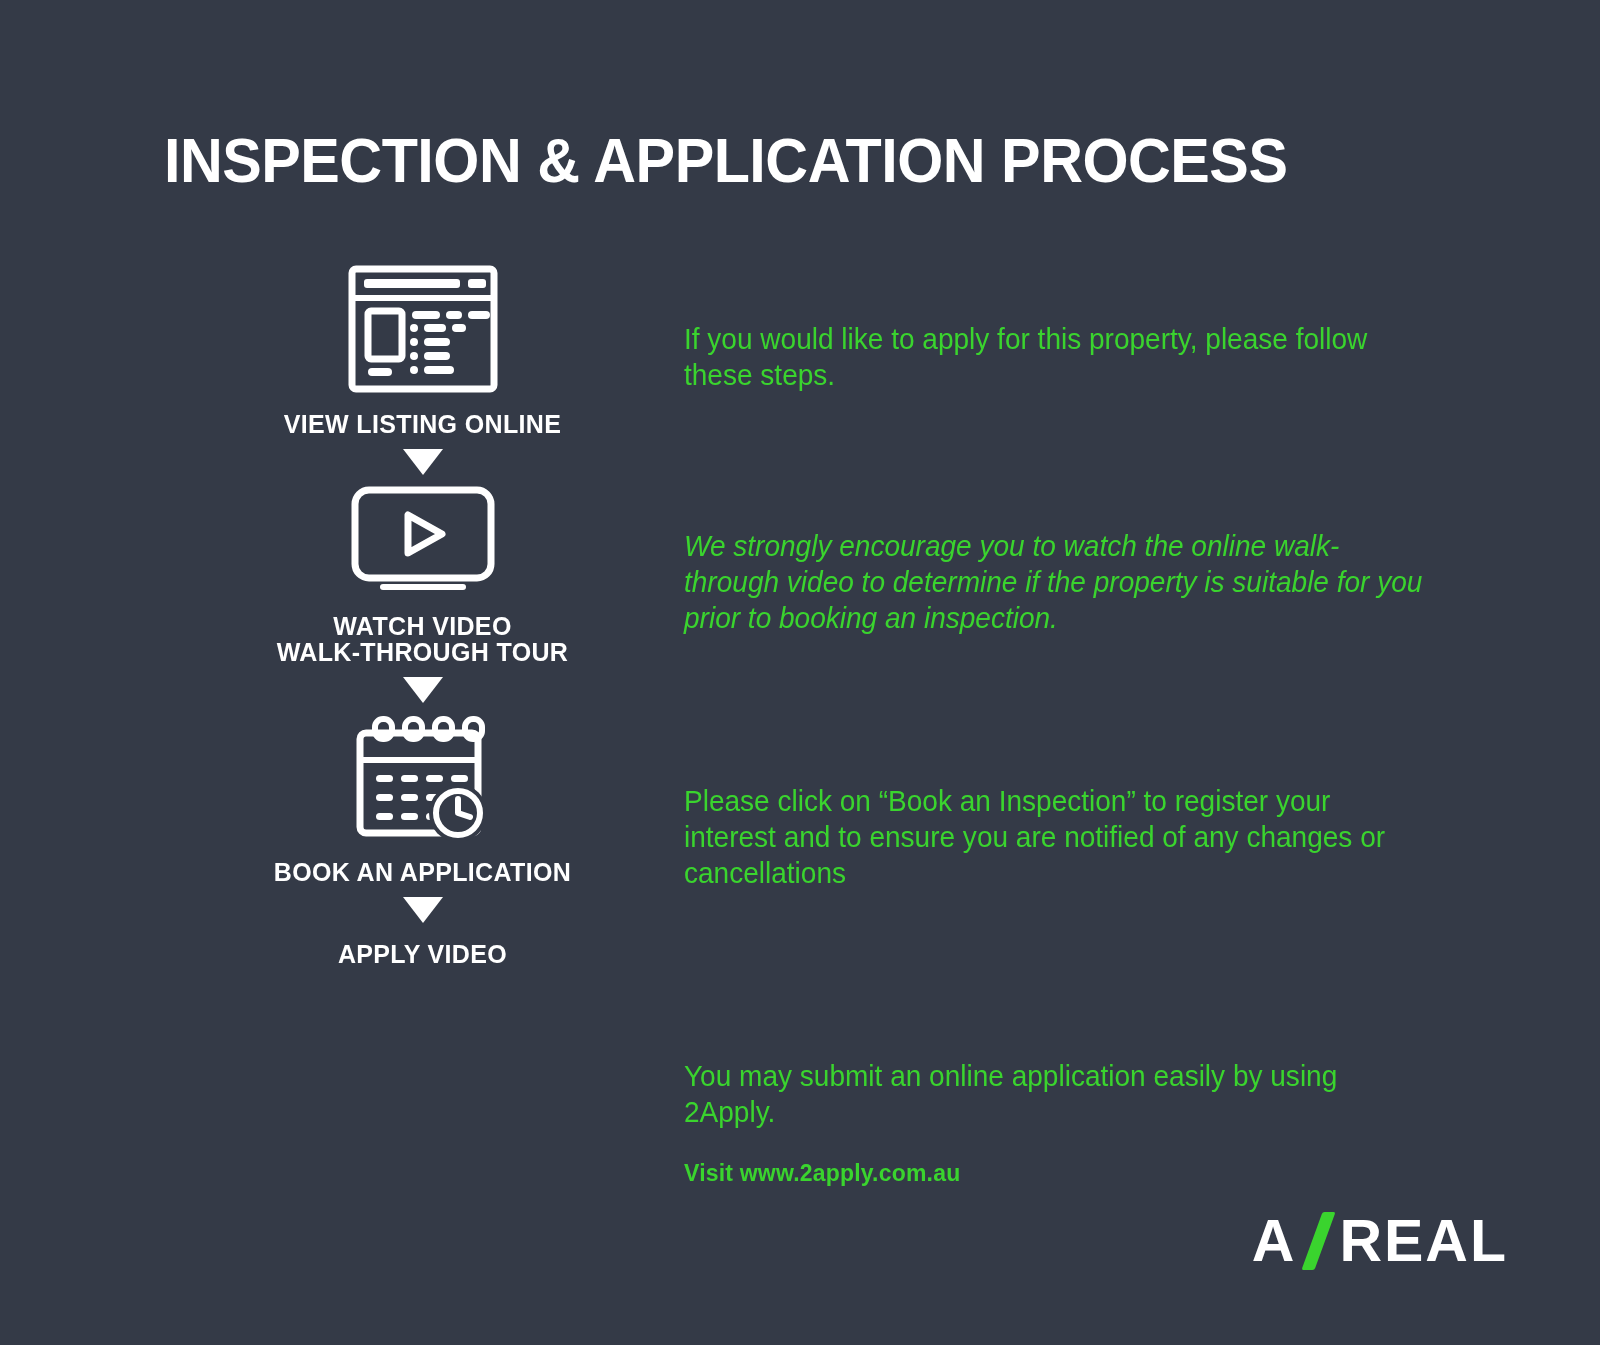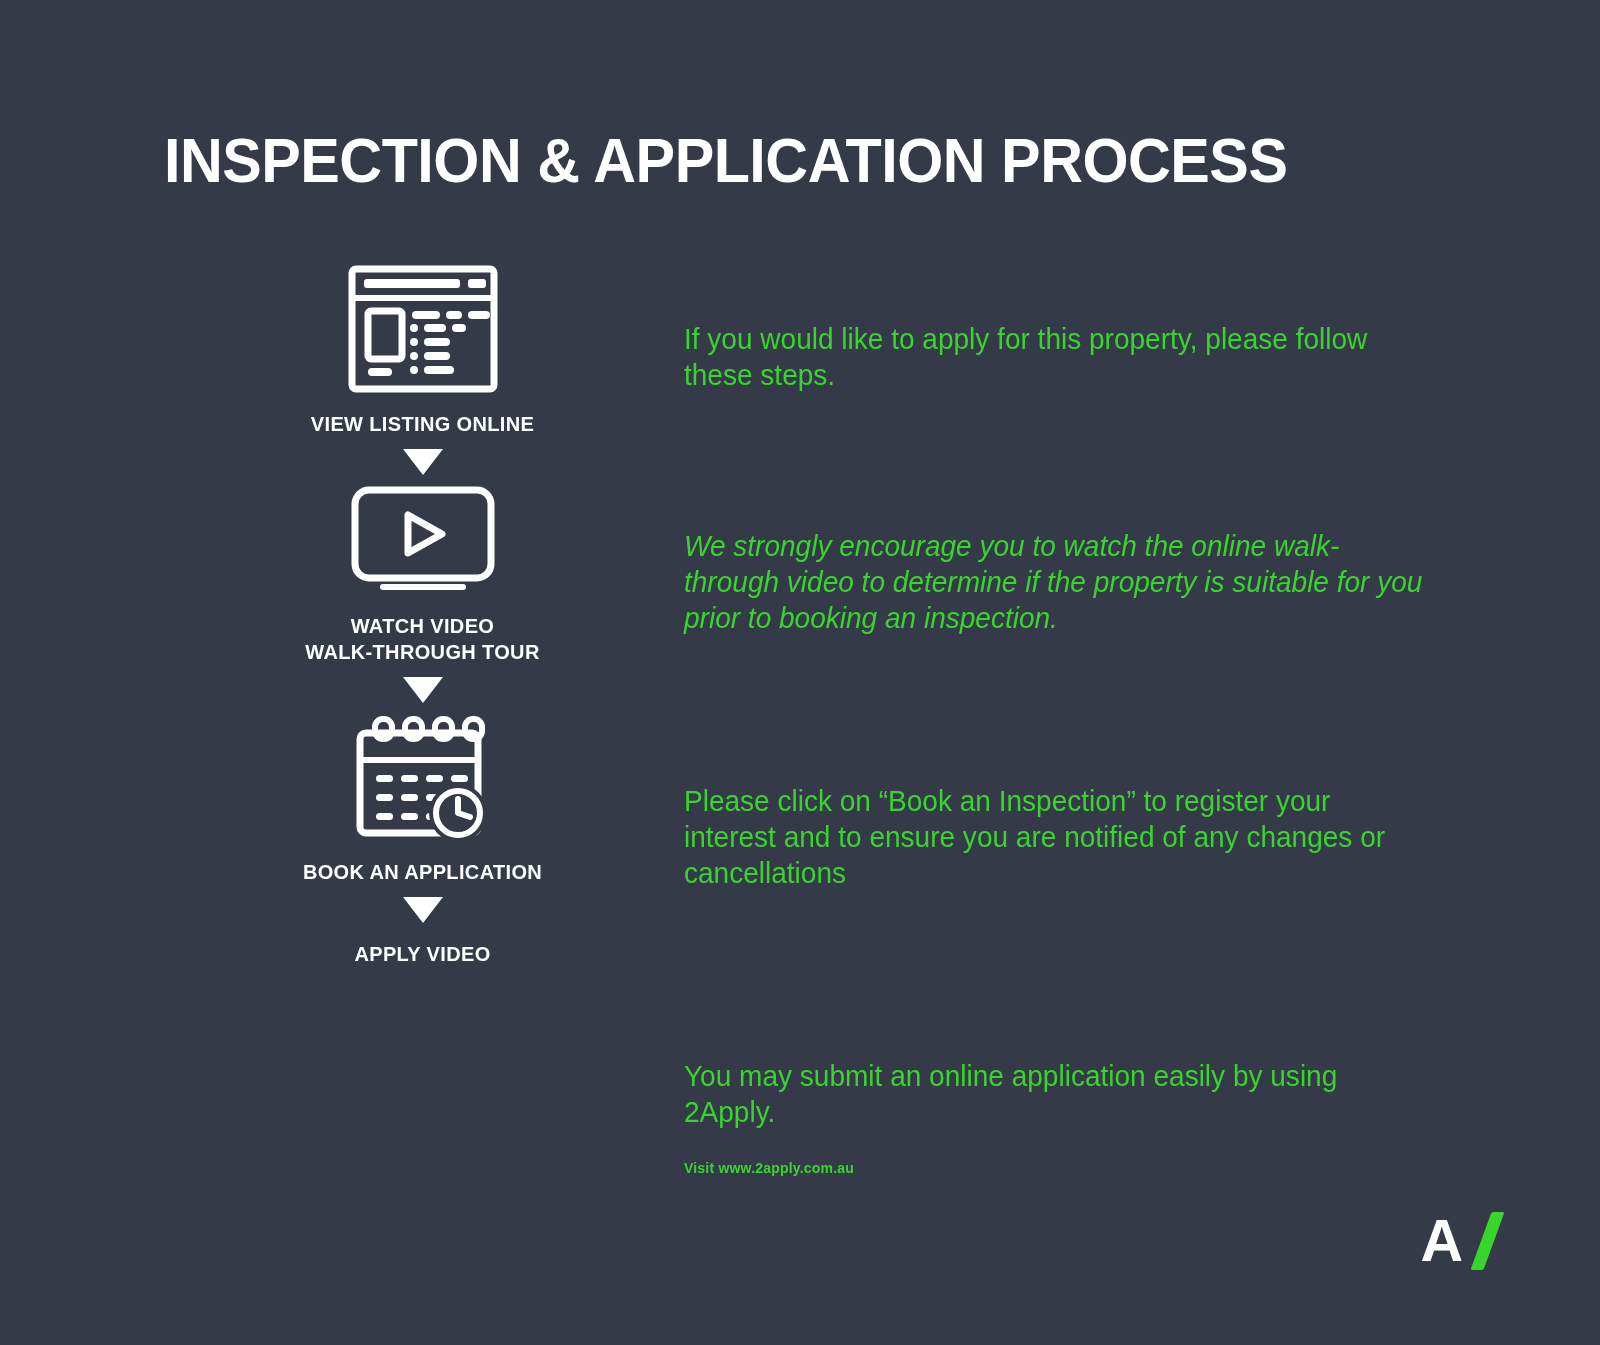--- a/index.html
+++ b/index.html
@@ -27,21 +27,21 @@
 
   
   .flow { position:absolute; left:255px; top:265px; width:335px; }
 
   .step { width:335px; }
   .icon-wrap { display:flex; justify-content:center; align-items:flex-end; }
   .step-label {
     margin-top:18px;
     text-align:center;
     color:#ffffff;
-    font-size:20px;
+    font-size:25px;
     font-weight:bold;
     letter-spacing:0.35px;
     line-height:26px;
   }
   .arrow {
     margin:12px auto 10px auto;
     width:0; height:0;
     border-left:20px solid transparent;
     border-right:20px solid transparent;
     border-top:26px solid #ffffff;
@@ -56,21 +56,21 @@
     transform:scaleX(0.95);
     transform-origin:left top;
   }
   #copy-1 { top:290px; width:760px;margin-top:31px; }
   #copy-2 { top:528px; width:780px;font-style:italic; }
   #copy-3 { top:783px; width:760px; }
   #copy-4 { top:1058px; width:760px; }
   .visit {
     position:absolute; left:684px; top:1160px;
     color:#3ad42e;
-    font-size:14px;
+    font-size:23px;
     font-weight:bold;
     letter-spacing:0.2px;
   }
 
   
   .logo {
     position:absolute;
     right:92px; bottom:70px;
     display:flex; align-items:center;
     color:#ffffff;
@@ -218,13 +218,14 @@
 
 <div class="copy" id="copy-4">
   <p>You may submit an online application easily by using 2Apply.</p>
 </div>
 
 <div class="visit">Visit www.2apply.com.au</div>
 
 <div class="logo">
   <span class="mark-a">A</span>
   <span class="slash"></span>
+  <span>REAL</span>
 </div>
 
 </body></html>

